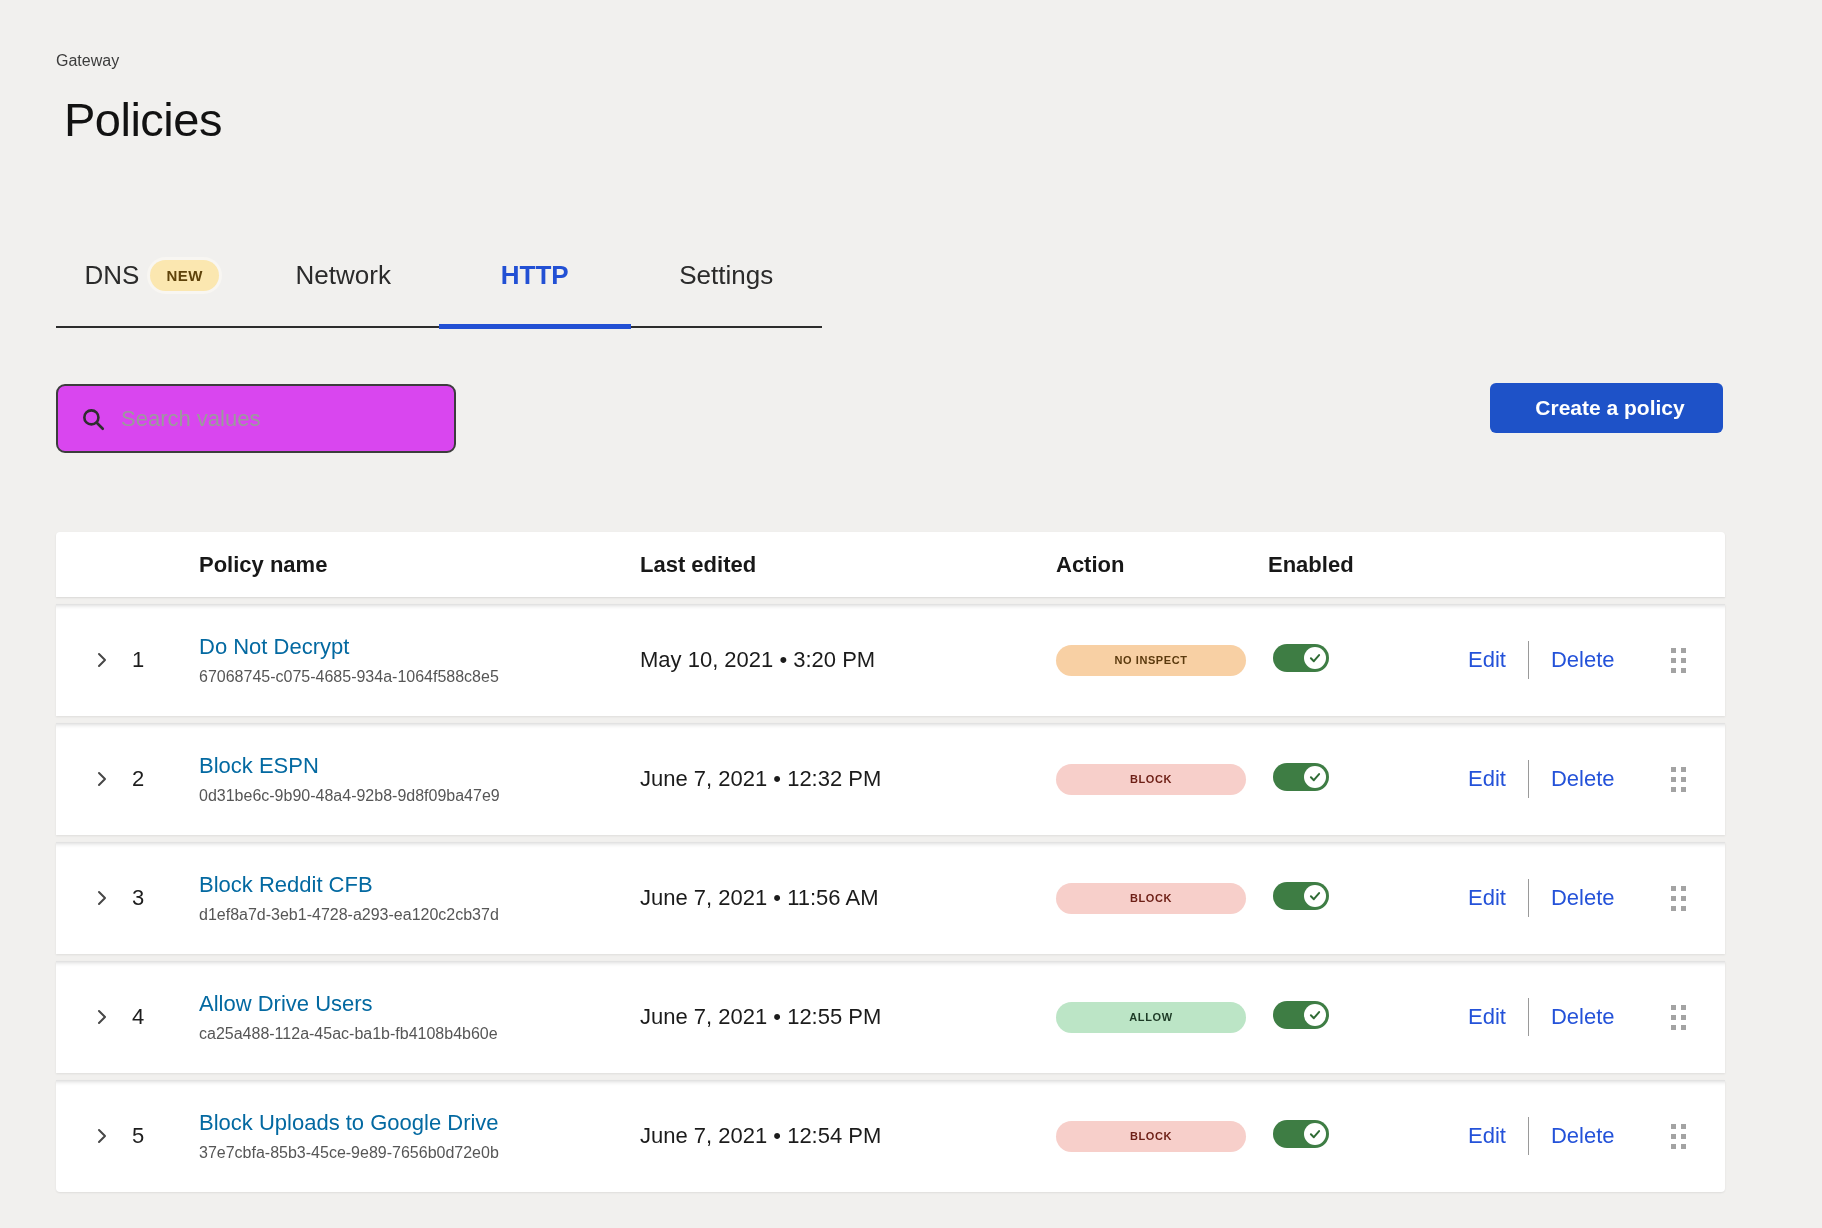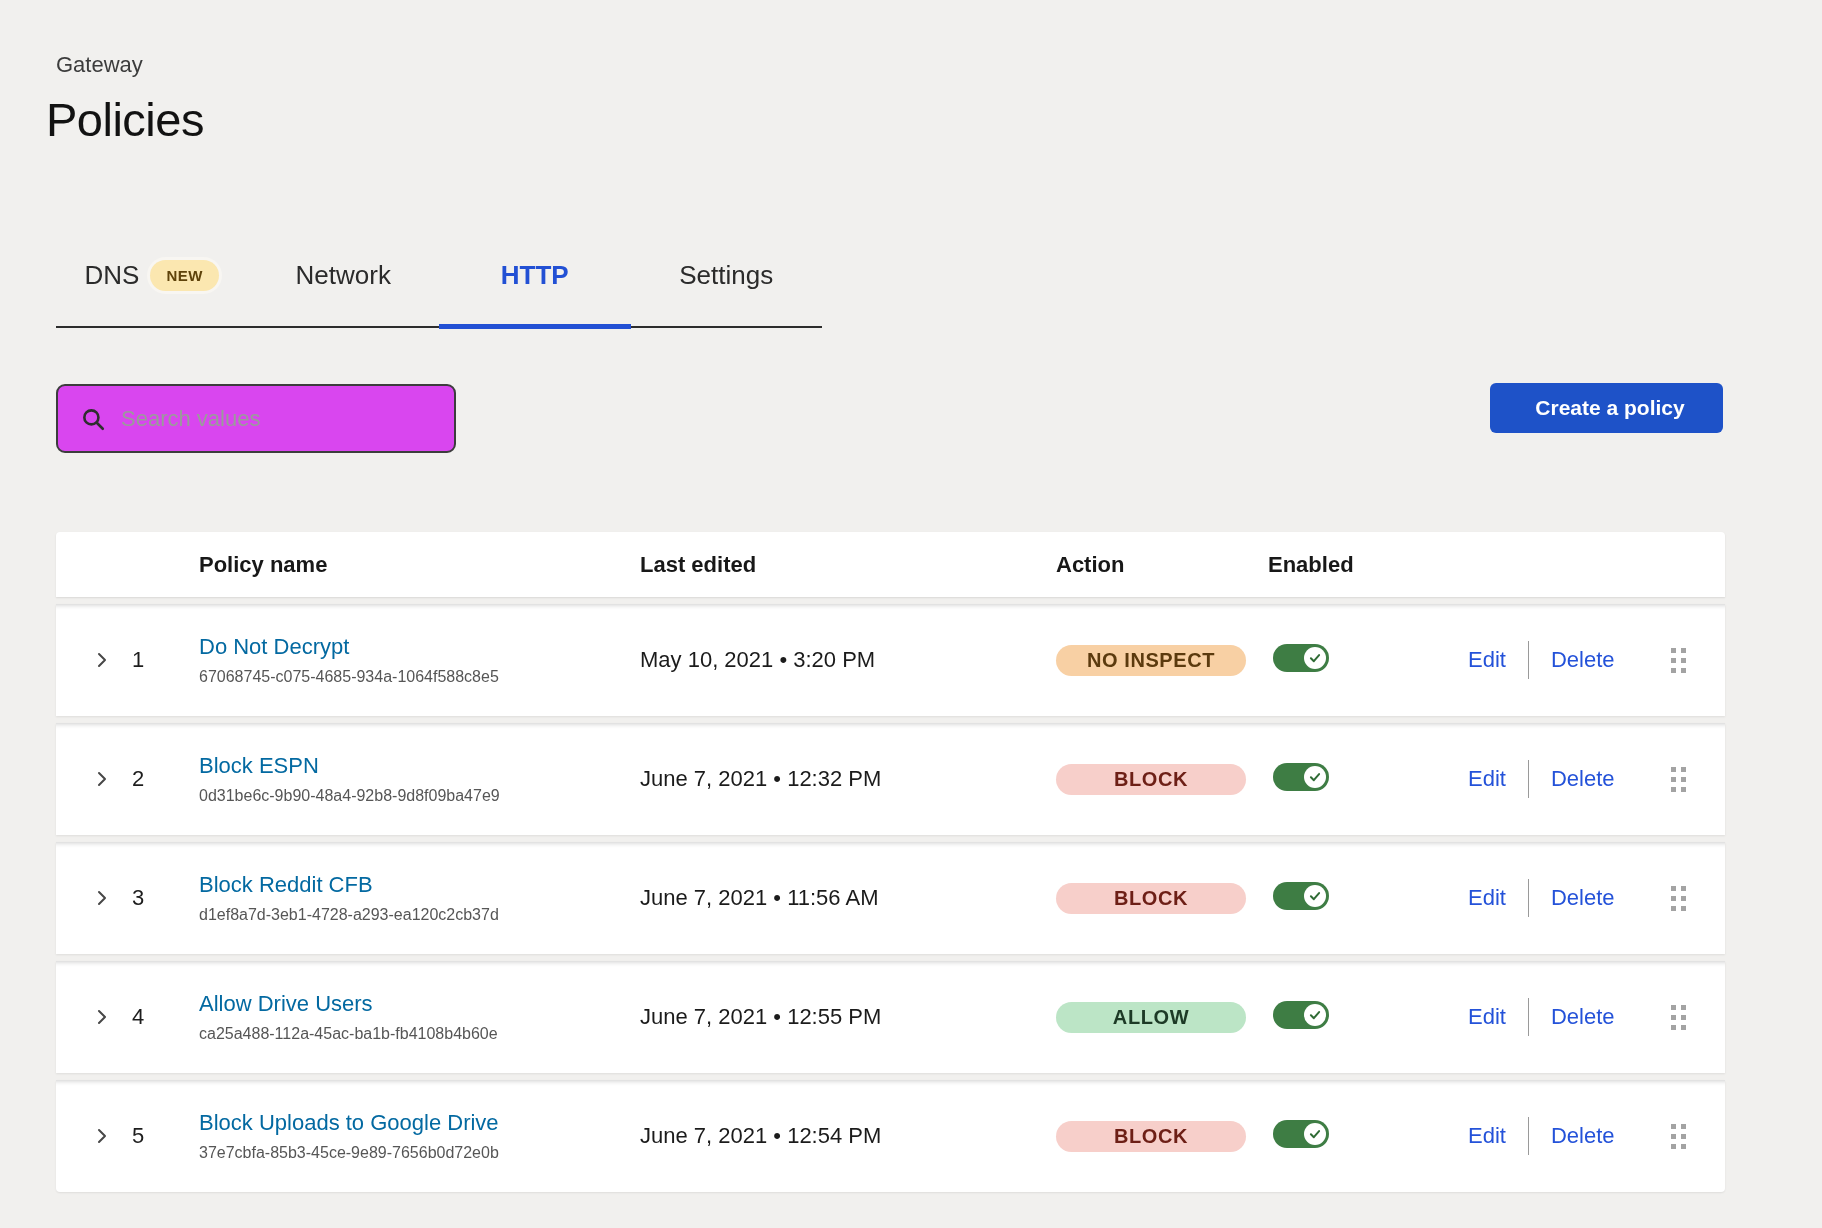--- a/index.html
+++ b/index.html
@@ -4,22 +4,22 @@
 <style>
   * { margin:0; padding:0; box-sizing:border-box; }
   html,body { width:1822px; height:1228px; }
   body {
     font-family:"Liberation Sans","DejaVu Sans",sans-serif;
     background:#f1f0ee; color:#1d1d1d; overflow:hidden;
   }
   .page { position:relative; width:1822px; height:1228px; }
 
   
-  .eyebrow { position:absolute; left:56px; top:52px; font-size:22px; color:#3c3c3c; }
-  .page-title { position:absolute; left:46px; top:92px; font-size:47px; font-weight:400; color:#121212; letter-spacing:-0.5px; }
+  .eyebrow { position:absolute; left:56px; top:52px; font-size:16px; color:#3c3c3c; }
+  .page-title { position:absolute; left:64px; top:92px; font-size:47px; font-weight:400; color:#121212; letter-spacing:-0.5px; }
 
   
   .tabs { position:absolute; left:56px; top:260px; width:766px; display:flex; border-bottom:2px solid #2c2c2c; }
   .tab { flex:1; display:flex; align-items:center; justify-content:center; gap:11px;
          padding-bottom:35px; position:relative; cursor:pointer; }
   .tab-label { font-size:26px; line-height:27px; color:#2b2b2b; }
   .tab--active .tab-label { color:#2250d4; font-weight:700; }
   .tab--active::after { content:""; position:absolute; left:0; right:0; bottom:-3px; height:5px; background:#2250d4; }
   .new-badge { background:#fbe7b0; color:#5f430a; font-size:15px; font-weight:700; letter-spacing:0.5px;
                padding:8px 16px; border-radius:18px; line-height:1; box-shadow:0 0 0 3px #f8f6f2; }
@@ -48,21 +48,21 @@
   .row:last-of-type { border-radius:0 0 4px 4px; }
 
   .chevron { display:flex; align-items:center; justify-content:flex-start; cursor:pointer; }
   .rownum { font-size:22px; color:#1d1d1d; padding-left:6px; }
   .name-cell .policy-name { font-size:22px; color:#0369a1; margin-bottom:8px; }
   .name-cell .policy-id { font-size:16px; color:#565656; }
   .date-cell { font-size:22px; color:#1b1b1b; }
 
   .badge { display:flex; width:190px; height:31px; border-radius:16px;
            align-items:center; justify-content:center;
-           font-size:20px; font-weight:700; letter-spacing:0.6px; }
+           font-size:11px; font-weight:700; letter-spacing:0.6px; }
   .badge--no-inspect { background:#f8d0a4; color:#5b3a0e; }
   .badge--block { background:#f7cfca; color:#6d1f16; }
   .badge--allow { background:#bce5c6; color:#1d3a26; }
 
   .toggle { position:relative; width:56px; height:28px; border-radius:14px; background:#3e7d44;
             margin-left:5px; cursor:pointer; display:inline-block; }
   .toggle .knob { position:absolute; top:3px; right:3px; width:22px; height:22px; border-radius:50%;
                   background:#fff; display:flex; align-items:center; justify-content:center; }
 
   .links { display:flex; align-items:center; gap:22px; }

